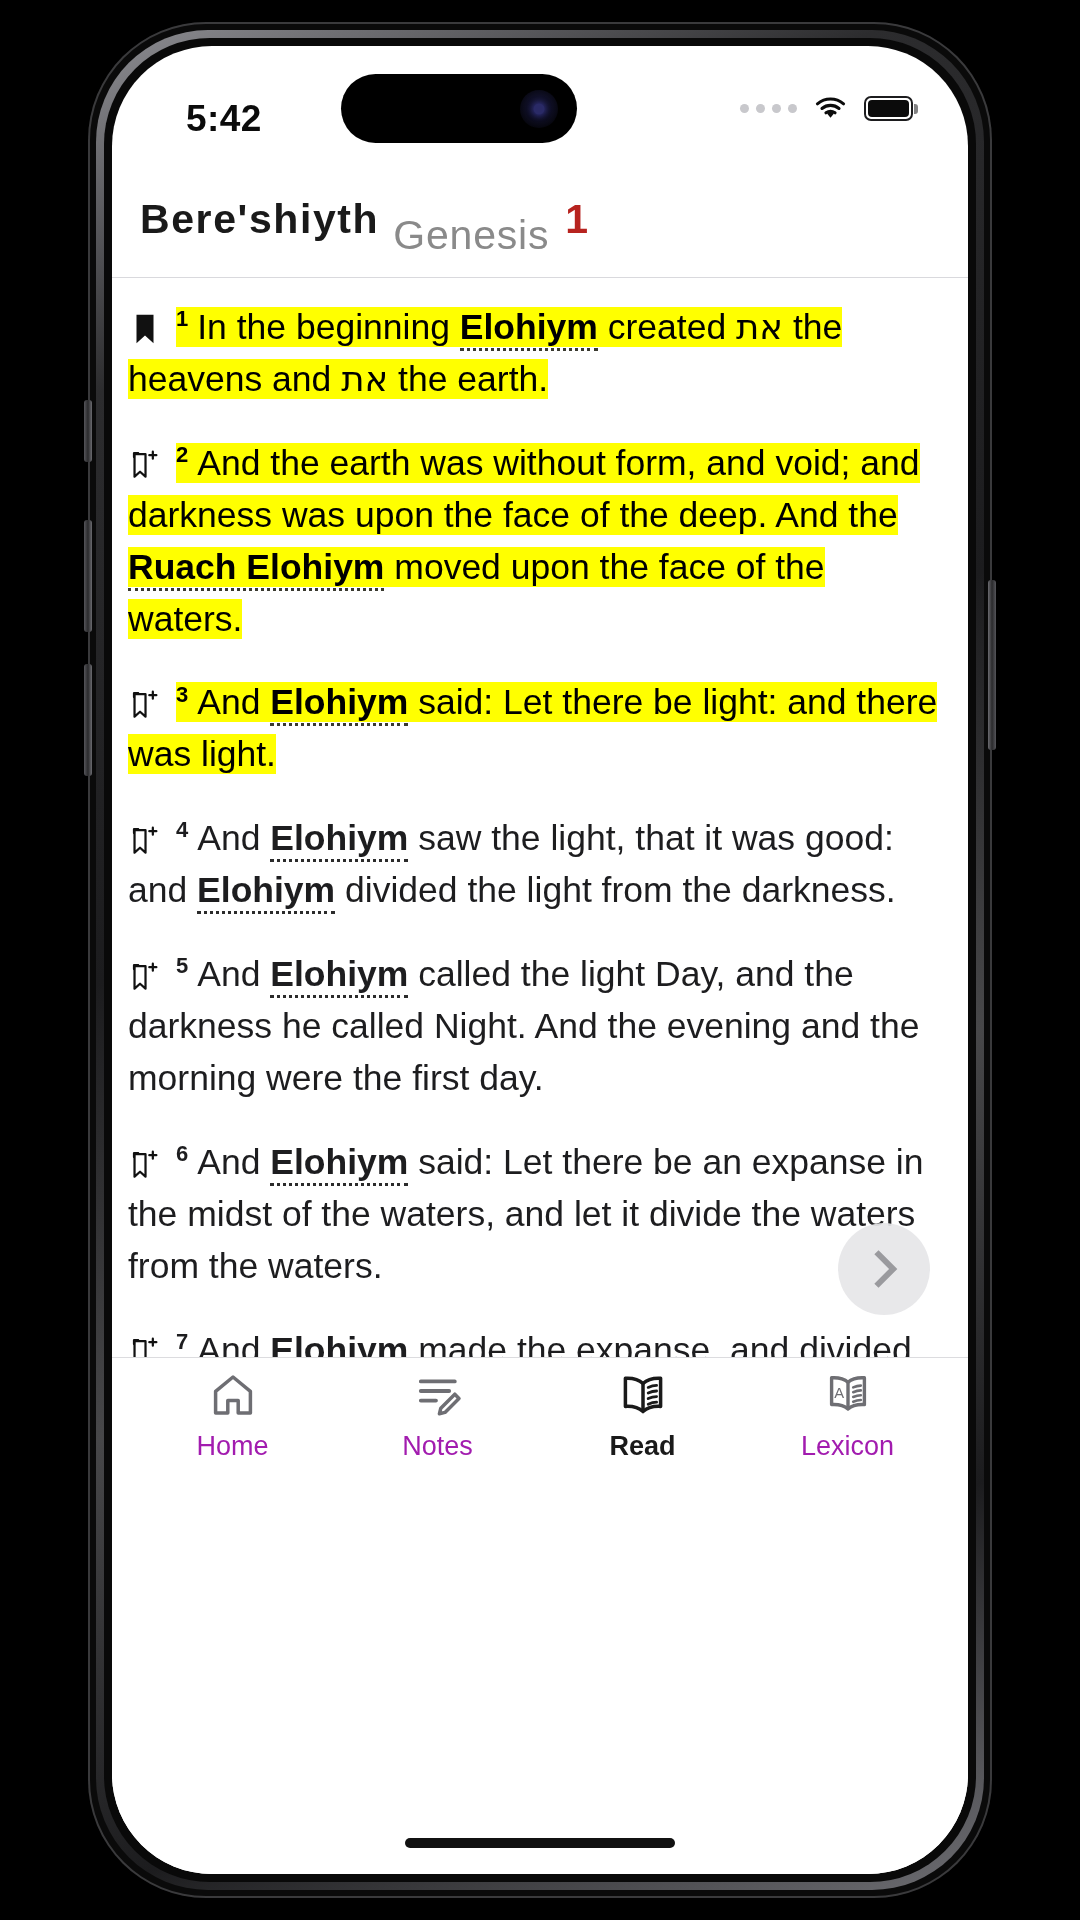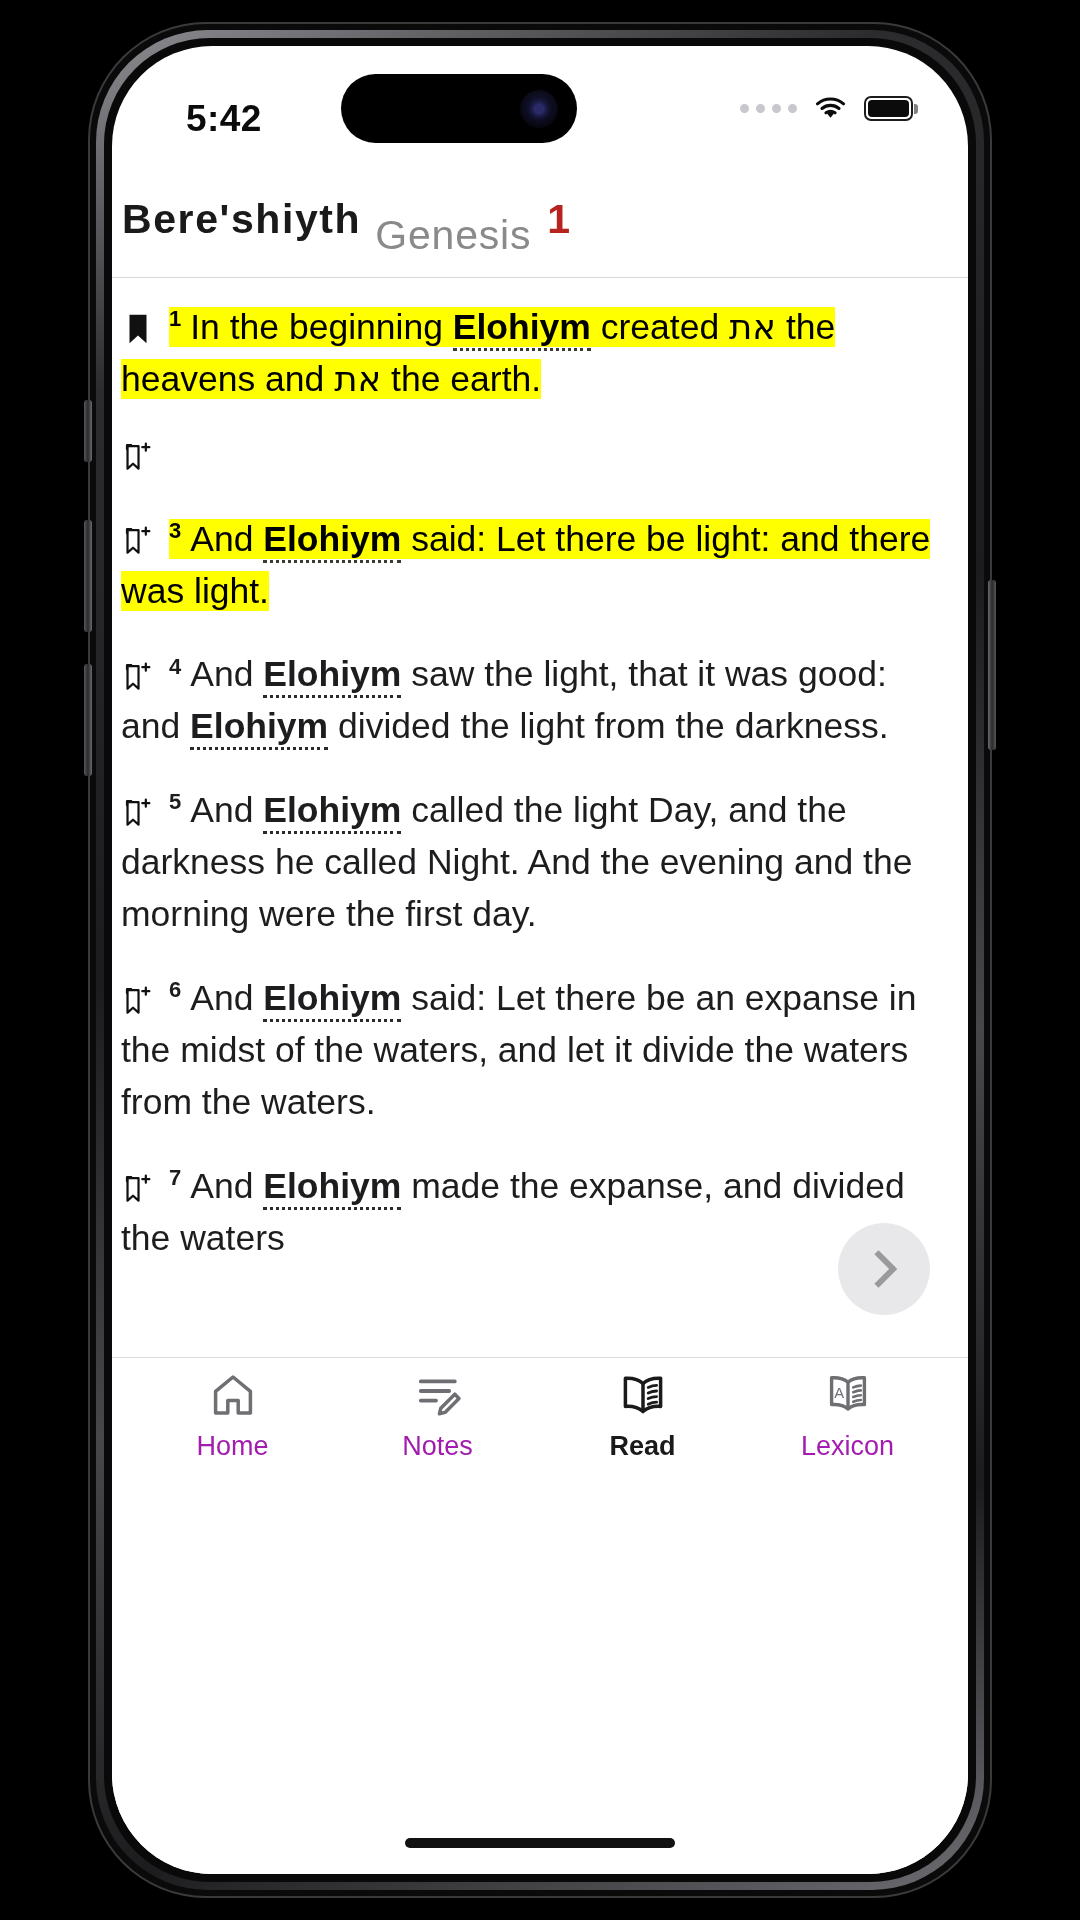--- a/index.html
+++ b/index.html
@@ -104,34 +104,34 @@
     transform: translateY(-50%);
     width: 4px; height: 10px; border-radius: 0 3px 3px 0;
     background: #1c1c1e; opacity: .55;
   }
 
   
   .app-header {
     position: absolute; left: 0; top: 116px;
     width: 856px; height: 116px;
     display: flex; align-items: center;
-    padding-left: 10px;
+    padding-left: 28px;
     border-bottom: 1px solid #d9d9dd;
     background: #fff;
   }
   .title-hebrew { font-size: 41px; font-weight: 600; color: #1a1a1a; letter-spacing: 1.6px; }
   .title-english { font-size: 41px; font-weight: 400; color: #8a8a8a; letter-spacing: 0.8px; margin-left: 14px; margin-top: 31px; }
   .title-chapter { font-size: 41px; font-weight: 700; margin-left: 16px; }
 
   
   .reader {
     position: absolute; left: 0; top: 233px;
     width: 856px; height: 1078px;
     background: #fff;
-    padding: 14px 22px 0 9px;
+    padding: 14px 22px 0 16px;
     overflow: hidden;
   }
   .verse {
     font-size: 35.5px;
     line-height: 52px;
     color: #1d1d1f;
     margin-bottom: 24px;
     position: relative;
   }
   .vtext { }
@@ -247,21 +247,21 @@
 
     <div class="reader" id="reader">
 
       <div class="verse"><span class="vicon"><svg viewBox="0 0 24 24">
               <path d="M6 2h12v20l-6-5.4L6 22z" fill="#111"></path>
             </svg></span><mark class="vtext"><span class="vnum">1</span><span>In the beginning </span><span class="lex">Elohiym</span><span> created </span><span class="heb">את</span><span> the heavens and </span><span class="heb">את</span><span> the earth.</span></mark></div>
         <div class="verse"><span class="vicon"><svg viewBox="0 0 26 24">
               <path d="M5 3.2h8.4v17.2L9.2 16.6 5 20.4z" fill="none" stroke="#111" stroke-width="1.7" stroke-linejoin="round"></path>
               <path d="M4.6 2.4h3.2M4.6 2.4v3" fill="none" stroke="#111" stroke-width="1.7" stroke-linecap="round"></path>
               <path d="M19 1.3v5.4M16.3 4h5.4" stroke="#111" stroke-width="1.7" stroke-linecap="round"></path>
-            </svg></span></div>
+            </svg></span><mark class="vtext"><span class="vnum">2</span><span>And the earth was without form, and void; and darkness was upon the face of the deep. And the </span><span class="lex">Ruach Elohiym</span><span> moved upon the face of the waters.</span></mark></div>
         <div class="verse"><span class="vicon"><svg viewBox="0 0 26 24">
               <path d="M5 3.2h8.4v17.2L9.2 16.6 5 20.4z" fill="none" stroke="#111" stroke-width="1.7" stroke-linejoin="round"></path>
               <path d="M4.6 2.4h3.2M4.6 2.4v3" fill="none" stroke="#111" stroke-width="1.7" stroke-linecap="round"></path>
               <path d="M19 1.3v5.4M16.3 4h5.4" stroke="#111" stroke-width="1.7" stroke-linecap="round"></path>
             </svg></span><mark class="vtext"><span class="vnum">3</span><span>And </span><span class="lex">Elohiym</span><span> said: Let there be light: and there was light.</span></mark></div>
         <div class="verse"><span class="vicon"><svg viewBox="0 0 26 24">
               <path d="M5 3.2h8.4v17.2L9.2 16.6 5 20.4z" fill="none" stroke="#111" stroke-width="1.7" stroke-linejoin="round"></path>
               <path d="M4.6 2.4h3.2M4.6 2.4v3" fill="none" stroke="#111" stroke-width="1.7" stroke-linecap="round"></path>
               <path d="M19 1.3v5.4M16.3 4h5.4" stroke="#111" stroke-width="1.7" stroke-linecap="round"></path>
             </svg></span><span class="vtext"><span class="vnum">4</span><span>And </span><span class="lex">Elohiym</span><span> saw the light, that it was good: and </span><span class="lex">Elohiym</span><span> divided the light from the darkness.</span></span></div>

